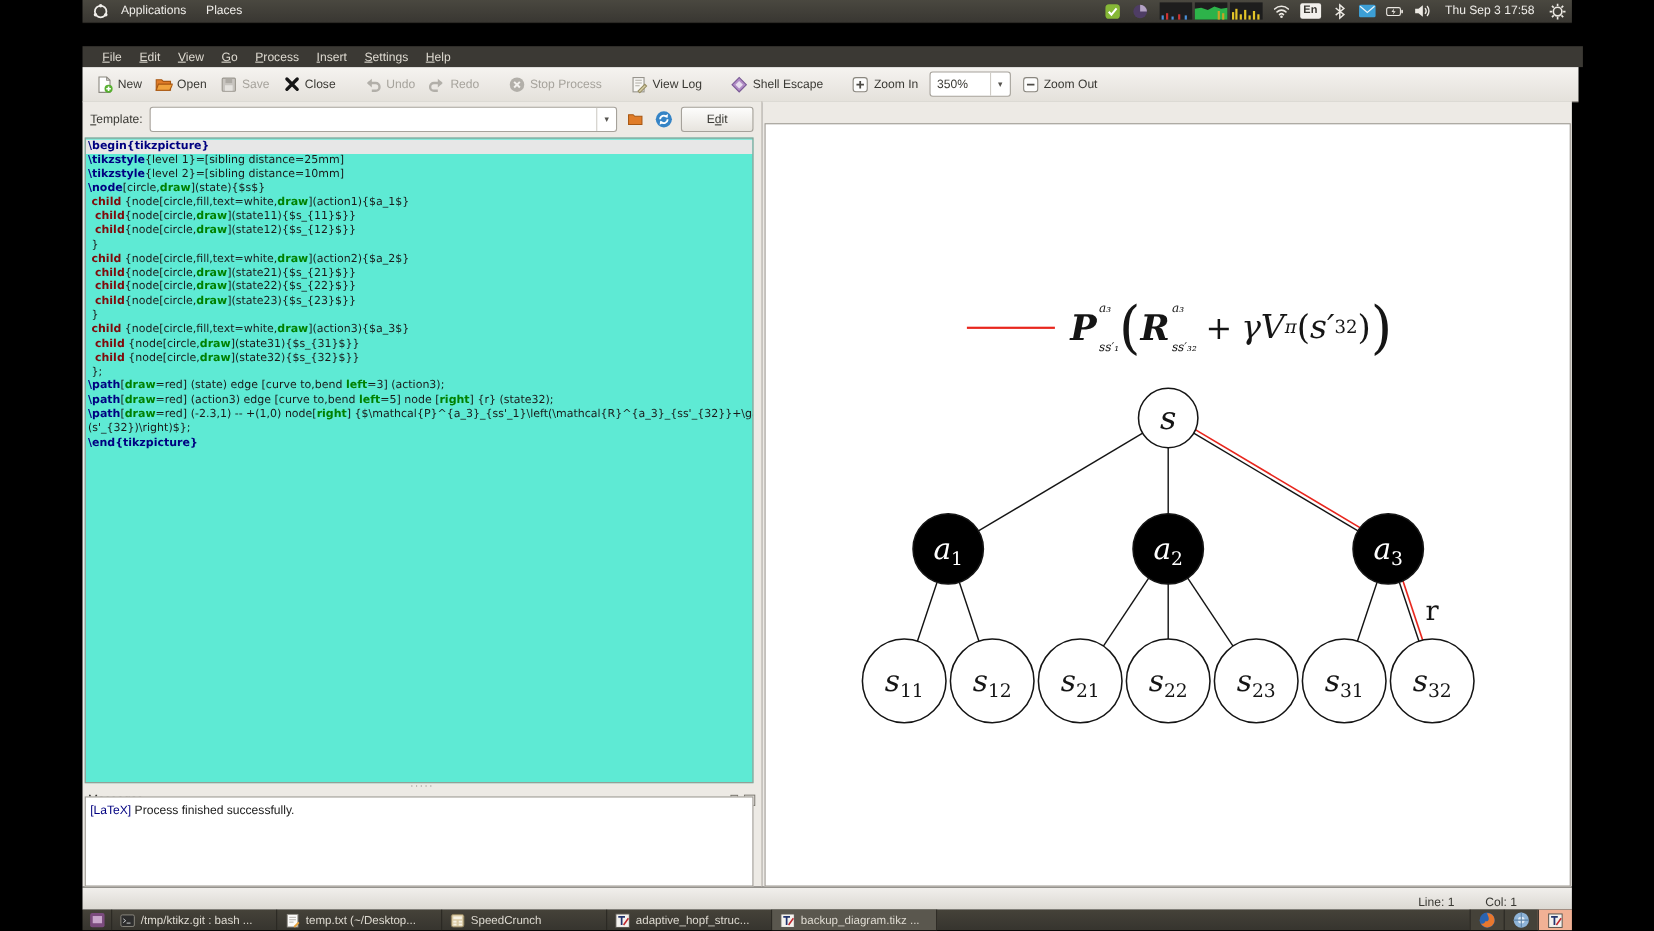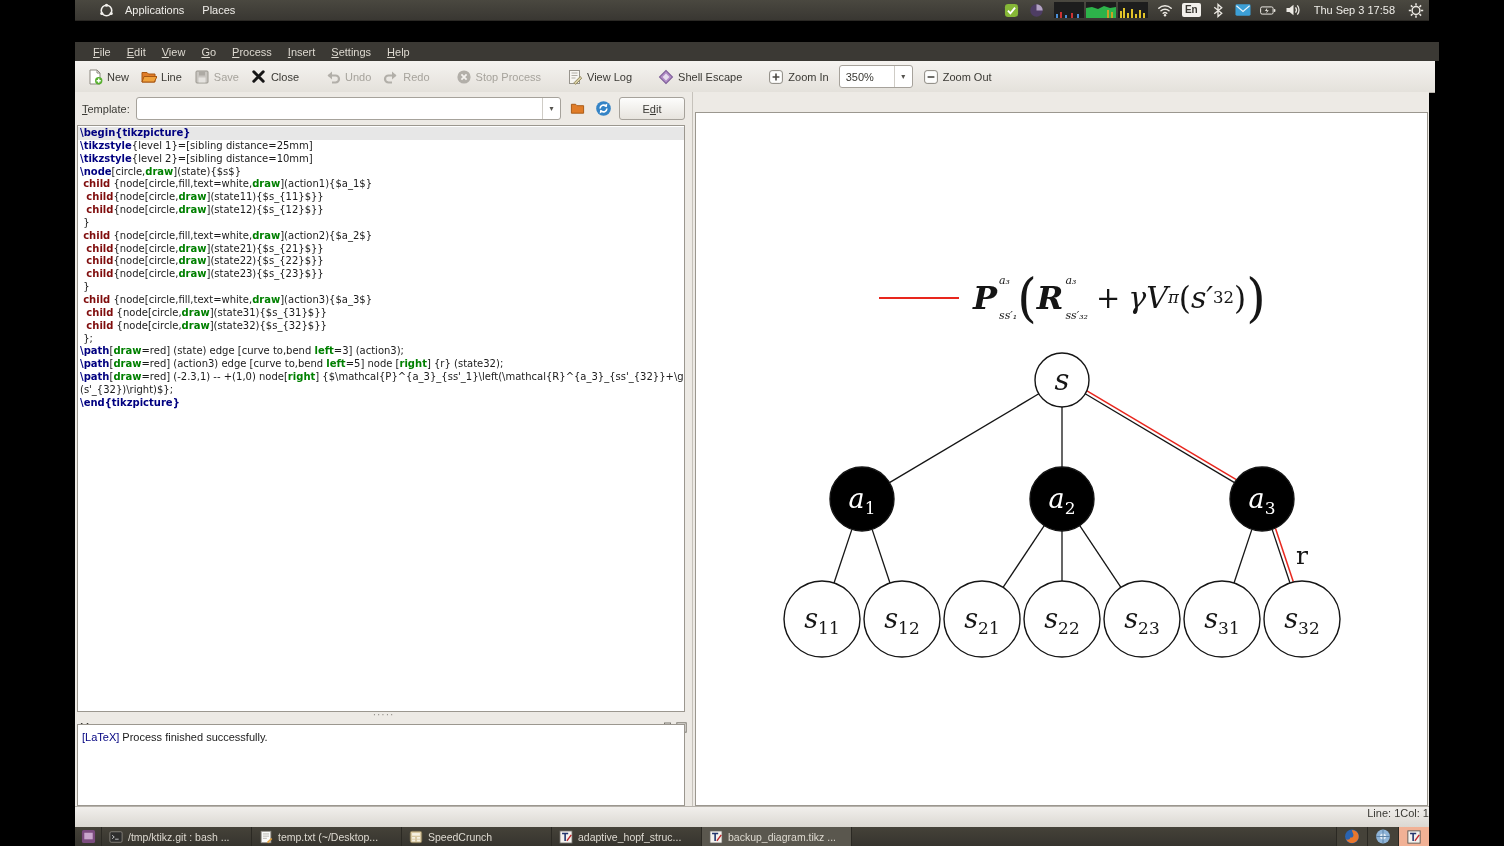--- a/index.html
+++ b/index.html
@@ -5,21 +5,21 @@
   html,body{margin:0;padding:0;background:#000;}
   #screen{position:relative;width:1504px;height:846px;background:#000;overflow:hidden;
           font-family:"Liberation Sans",sans-serif;-webkit-font-smoothing:antialiased;}
   .desktop{position:absolute;left:75px;top:0;width:1354px;height:846px;background:#000;}
   u{text-decoration:underline;}
 
   
   .toppanel{position:absolute;left:0;top:0;width:100%;height:20px;
     background:linear-gradient(#4a4840,#393732);border-bottom:1px solid #2a2824;
     color:#efede9;display:flex;align-items:center;font-size:11px;}
-  .panel-left{display:flex;align-items:center;gap:4px;padding-left:23px;}
+  .panel-left{display:flex;align-items:center;gap:4px;padding-left:8px;}
   .panel-menu{padding:0 7px;}
   .panel-right{margin-left:auto;display:flex;align-items:center;gap:9px;padding-right:5px;}
   .ticon16{width:16px;height:16px;display:inline-flex;align-items:center;justify-content:center;}
   .monitors{display:flex;gap:2px;}
   .mon{width:30px;height:16px;display:inline-block;}
   .kbchip{background:#f2f0ec;color:#393732;font-size:10px;line-height:14px;height:14px;
     padding:0 3px;border-radius:2px;font-weight:bold;}
   .clock{white-space:nowrap;padding:0 4px;}
 
   
@@ -52,21 +52,21 @@
     display:flex;align-items:center;justify-content:center;color:#55534e;font-size:8px;}
 
   
   .leftcol{position:absolute;left:0;top:92px;width:617px;height:714px;background:#edeae5;
     border-right:1px solid #c6c2bb;}
   .tplrow{height:33px;display:flex;align-items:center;gap:6px;padding:0 7px;font-size:11px;color:#3a3934;}
   .tplcombo{flex:1;margin:0;}
   .iconbtn{width:20px;height:20px;display:inline-flex;align-items:center;justify-content:center;}
   .editbtn{width:66px;height:23px;background:linear-gradient(#fdfdfc,#e7e4de);
     border:1px solid #a6a29b;border-radius:3px;font-size:11px;color:#3a3934;font-family:inherit;}
-  .editor{position:absolute;left:2px;top:33px;right:7px;bottom:94px;background:#ffffff;
+  .editor{position:absolute;left:2px;top:33px;right:7px;bottom:94px;background:#5eead4;
     border:1px solid #9b978f;font-family:"DejaVu Sans",sans-serif;font-size:10px;
     line-height:12.85px;white-space:pre;overflow:hidden;padding-top:1px;color:#1a1a1a;}
   .code-line{padding-left:2px;}
   .code-line.current{background:#e7e7e7;}
   .tok-cmd{color:#000080;font-weight:bold;}
   .tok-red{color:#7f0c0c;font-weight:bold;}
   .tok-grn{color:#008000;font-weight:bold;}
   .splitter{position:absolute;left:0;right:0;bottom:89px;height:5px;display:flex;
     align-items:center;justify-content:center;color:#8d8a83;font-size:10px;letter-spacing:1px;line-height:3px;}
   .msgheader{position:absolute;left:5px;right:5px;bottom:69px;height:20px;display:flex;
@@ -96,22 +96,22 @@
   .mt.mid .mt-main{font-style:normal;font-size:31px;}
   .mt.op .mt-main{font-style:normal;font-size:29px;padding:0 8px;}
   .mt-ss{display:inline-flex;flex-direction:column;justify-content:space-between;height:46px;
     font-size:11px;line-height:1;margin-left:2px;font-family:"DejaVu Serif",serif;font-style:italic;}
   .mt sup{font-size:16.5px;font-family:"DejaVu Serif",serif;font-style:italic;vertical-align:11px;line-height:1;}
   .mt sub{font-size:16.5px;font-family:"DejaVu Serif",serif;vertical-align:-7px;line-height:1;font-style:normal;}
 
   
   .statusbar{position:absolute;left:0;top:806px;width:100%;height:21px;
     background:linear-gradient(#f1efec,#dbd8d2);border-top:1px solid #b6b2ab;
-    display:flex;align-items:flex-start;justify-content:flex-end;
-    font-size:11px;color:#3a3934;box-sizing:border-box;}
+    display:flex;align-items:flex-end;justify-content:flex-end;gap:28px;
+    font-size:11px;color:#3a3934;padding-right:50px;box-sizing:border-box;}
 
   
   .taskbar{position:absolute;left:0;top:827px;width:100%;height:19px;
     background:linear-gradient(#454239,#36342e);display:flex;align-items:stretch;
     font-size:10.5px;color:#dedad1;}
   .showdesk{width:26px;display:flex;align-items:center;justify-content:center;
     border-right:1px solid #2b2923;}
   .task{width:150px;display:flex;align-items:center;gap:5px;padding:0 7px;
     border-right:1px solid #2b2923;overflow:hidden;white-space:nowrap;box-sizing:border-box;}
   .task.active{background:#5a574e;}
@@ -251,21 +251,21 @@
           </span>
           <span>New</span>
         </button>
         <button class="tbtn">
           <span class="ticon16">
             <svg width="16" height="16" viewBox="0 0 16 16">
               <path d="M1 3.5h5l1.5 1.5H14v8H1Z" fill="#e07c28" stroke="#a85712"></path>
               <path d="M3 7.5h13L13.3 13H1Z" fill="#f0a23c" stroke="#a85712"></path>
             </svg>
           </span>
-          <span>Line</span>
+          <span>Open</span>
         </button>
         <button class="tbtn disabled">
           <span class="ticon16">
             <svg width="16" height="16" viewBox="0 0 16 16">
               <rect x="2" y="2" width="12" height="12" rx="1" fill="#c8c5c0" stroke="#9a978f"></rect>
               <rect x="5" y="2.5" width="6" height="4" fill="#adaaa4"></rect>
               <rect x="4.5" y="8.5" width="7" height="5" fill="#e5e3df"></rect>
             </svg>
           </span>
           <span>Save</span>

